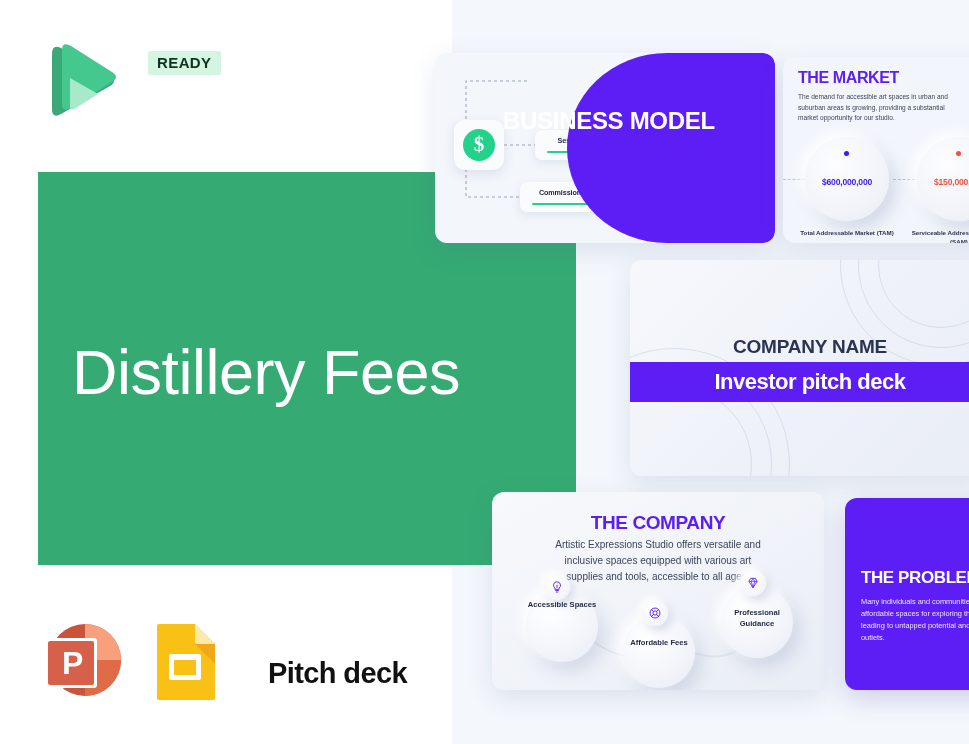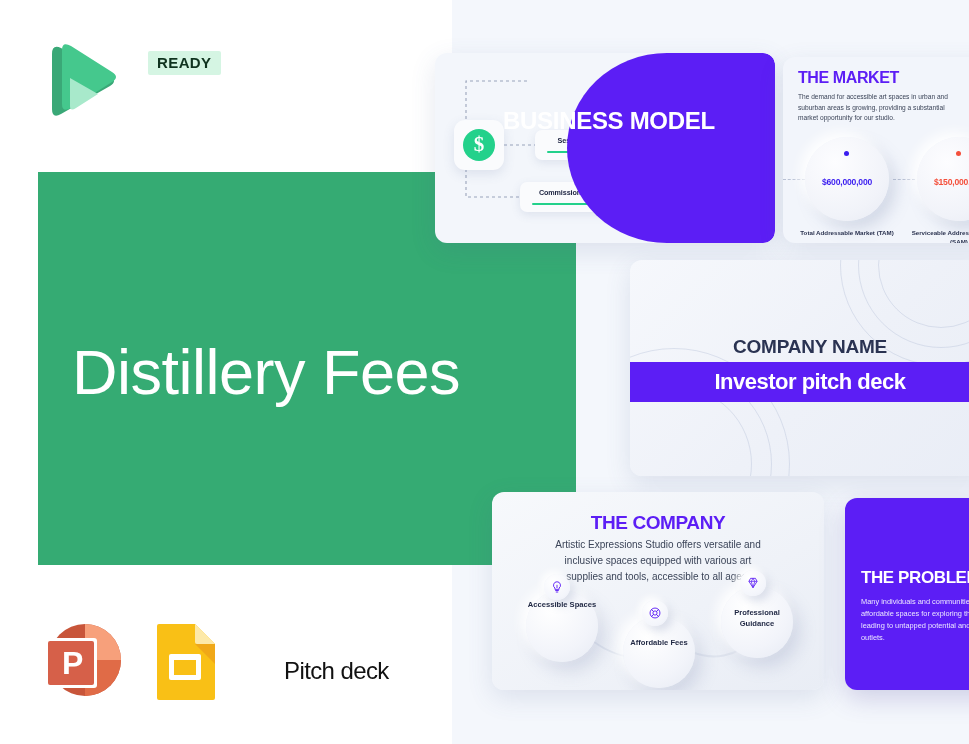--- a/index.html
+++ b/index.html
@@ -44,22 +44,22 @@
   .brand-name .play-dot{
     position:absolute;left:60px;top:-3px;width:0;height:0;
     border-left:7px solid #111;border-top:4px solid transparent;border-bottom:4px solid transparent;
   }
 
   
   .fmt-row{position:absolute;left:40px;top:618px;height:84px;}
   .ppt-icon{position:absolute;left:0;top:2px;width:84px;height:80px;}
   .slides-icon{position:absolute;left:113px;top:4px;width:64px;height:78px;}
   .fmt-label{
-    position:absolute;left:244px;top:39px;
-    font-size:24px;font-weight:400;color:#111111;letter-spacing:-0.6px;white-space:nowrap;
+    position:absolute;left:228px;top:39px;
+    font-size:29px;font-weight:700;color:#111111;letter-spacing:-0.6px;white-space:nowrap;
   }
 
   
   .slide{
     position:absolute;border-radius:12px;overflow:hidden;
     background:#f2f5fa;
     box-shadow:0 8px 26px rgba(70,90,140,.14);
   }
 
   

